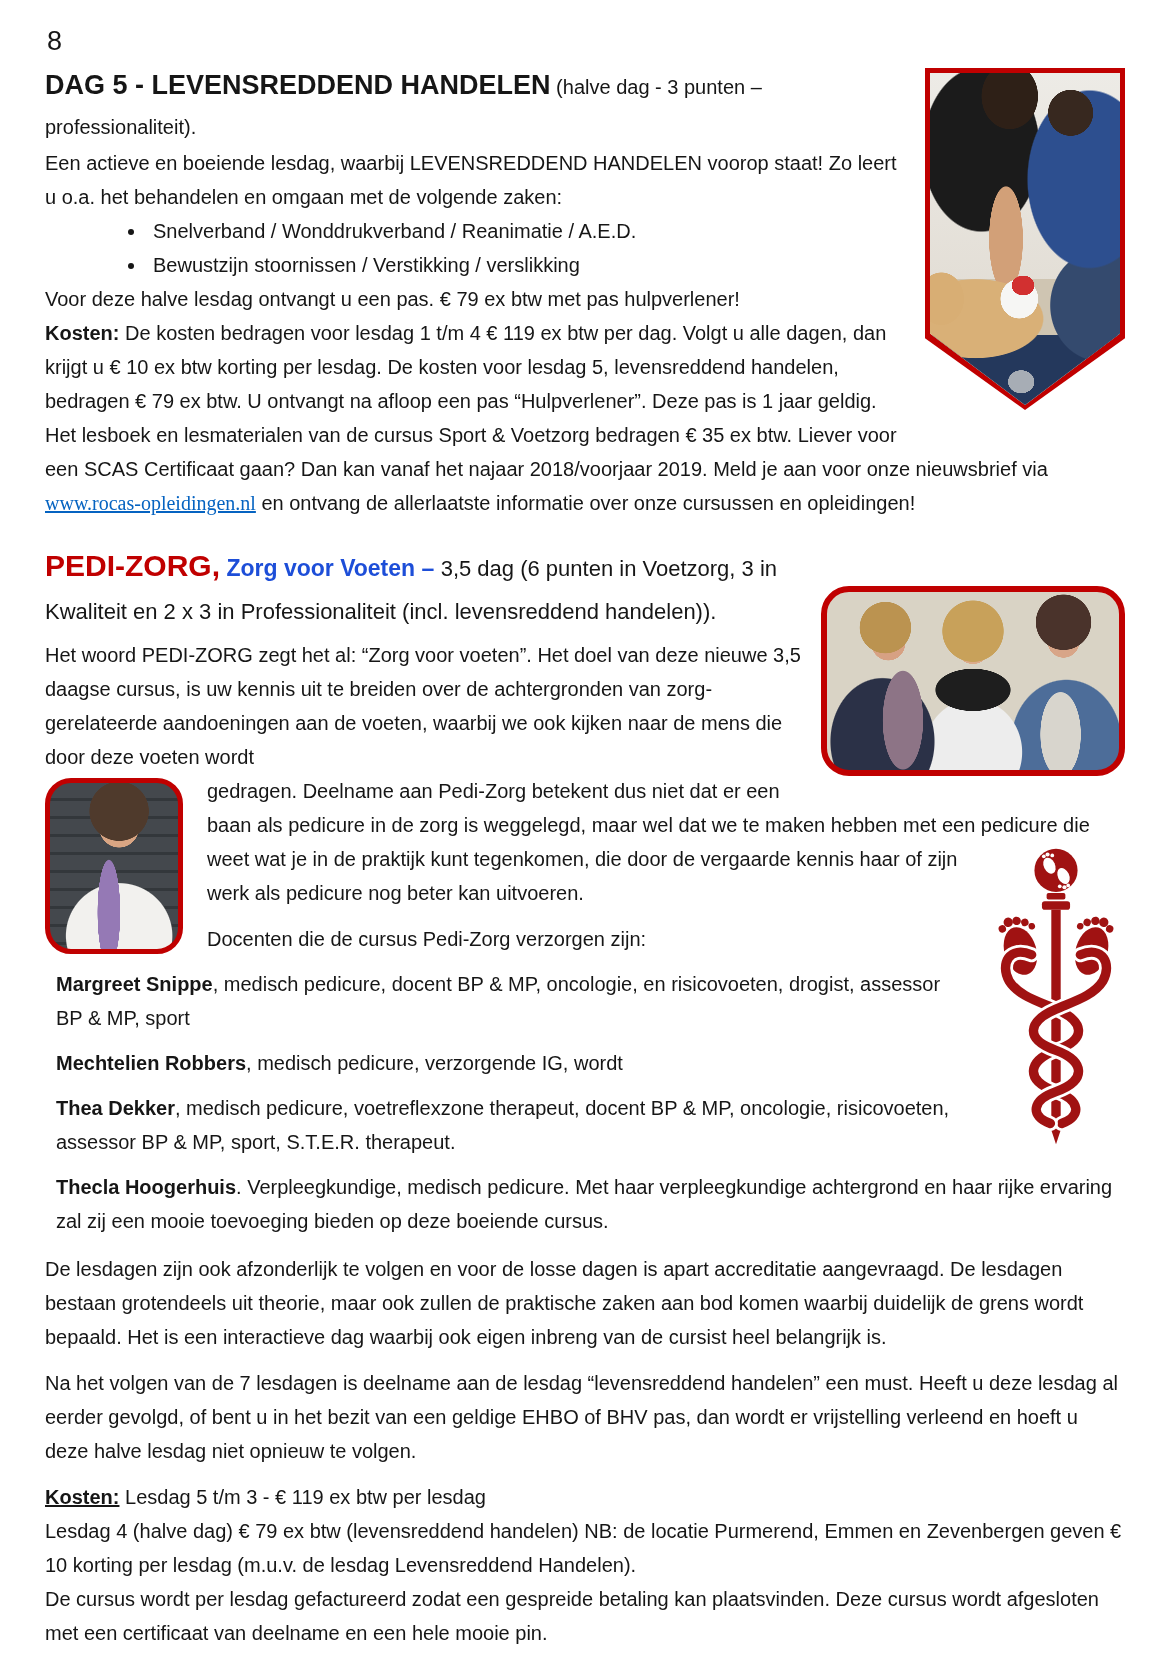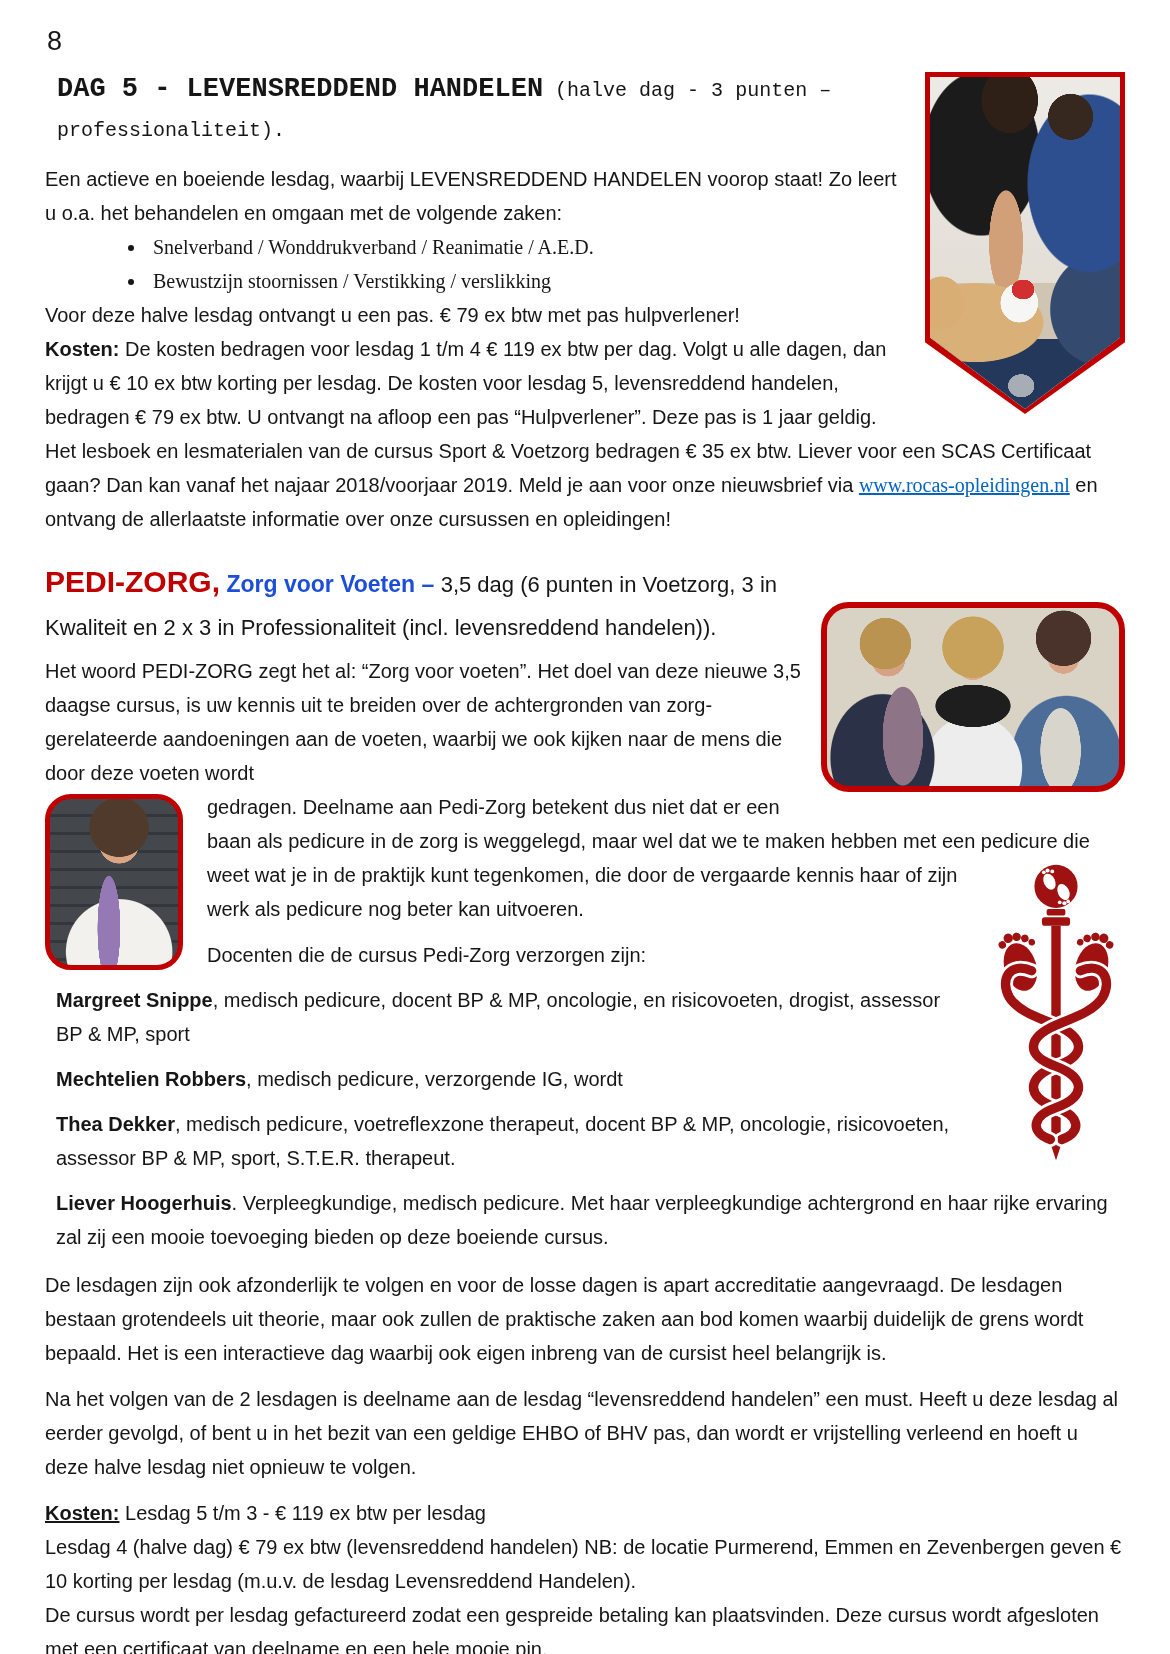--- a/index.html
+++ b/index.html
@@ -8,30 +8,30 @@
   main{padding:24px 45px 30px 45px;}
 
   .page-num{font-size:27px;line-height:34px;margin:0 0 8px 2px;}
 
   p{margin:0;}
   .sp{margin-bottom:12px;}
   b{font-weight:700;}
   .u{text-decoration:underline;}
   a.link{color:#0563C1;text-decoration:underline;cursor:pointer;font-family:Liberation Serif, serif;}
 
-  h1{margin:12px;font-size:27px;line-height:38px;font-weight:700;font-family:Liberation Mono, monospace;}
+  h1{margin:0;font-size:27px;line-height:38px;font-weight:700;}
   h1 .note{font-size:20px;font-weight:400;}
 
   h2{margin:26px 0 6px 0;font-weight:400;line-height:40px;}
   h2 .red{color:#C00000;font-size:30px;font-weight:700;}
   h2 .sub{font-size:23px;font-weight:700;color:#1d4ed8;}
   h2 .note{font-size:22px;font-weight:400;}
 
   ul.bullets{margin:0;padding-left:102px;}
-  ul.bullets li{padding-left:6px;margin:0;font-family:Liberation Serif, serif;}
+  ul.bullets li{padding-left:6px;margin:0;}
 
   
   .pennant{float:right;width:200px;height:342px;margin:2px 0 10px 16px;position:relative;}
   .pennant .frame{position:absolute;inset:0;background:#C00000;
     clip-path:polygon(0 0,100% 0,100% 79%,50% 100%,0 79%);}
   .pennant .photo{position:absolute;inset:5px;
     clip-path:polygon(0 0,100% 0,100% 78.5%,50% 100%,0 78.5%);
     background:
       radial-gradient(ellipse 7% 3.5% at 48% 93%, #a7adb5 98%, transparent 100%),
       radial-gradient(ellipse 6% 3% at 49% 64%, #d23030 98%, transparent 100%),
@@ -149,26 +149,26 @@
           <path d="M 96 116 C 120 106, 130 126, 120 144 C 110 160, 88 166, 70 174 C 40 187, 36 206, 70 218 C 100 229, 104 250, 70 262 C 44 271, 42 288, 64 296" stroke="#A01212" stroke-width="10"></path>
         </g>
       </svg><span>door de vergaarde kennis haar of zijn werk als pedicure nog beter kan uitvoeren.</span></p>
 
     <p style="margin-top:12px">Docenten die de cursus Pedi-Zorg verzorgen zijn:</p>
 
     <div>
       <div class="docent"><b>Margreet Snippe</b><span>, medisch pedicure, docent BP &amp; MP, oncologie, en risicovoeten, drogist, assessor BP &amp; MP, sport</span></div>
       <div class="docent"><b>Mechtelien Robbers</b><span>, medisch pedicure, verzorgende IG, wordt</span></div>
       <div class="docent"><b>Thea Dekker</b><span>,  medisch pedicure, voetreflexzone therapeut, docent BP &amp; MP, oncologie, risicovoeten, assessor BP &amp; MP, sport, S.T.E.R. therapeut.</span></div>
-      <div class="docent"><b>Liever Hoogerhuis</b><span>. Verpleegkundige, medisch pedicure. Met haar verpleegkundige achtergrond en haar rijke ervaring zal zij een mooie toevoeging bieden op deze boeiende cursus.</span></div>
+      <div class="docent"><b>Thecla Hoogerhuis</b><span>. Verpleegkundige, medisch pedicure. Met haar verpleegkundige achtergrond en haar rijke ervaring zal zij een mooie toevoeging bieden op deze boeiende cursus.</span></div>
     </div>
 
     <p style="margin-top:14px" class="sp">De lesdagen zijn ook afzonderlijk te volgen en voor de losse dagen is apart accreditatie aangevraagd. De lesdagen bestaan grotendeels uit theorie, maar ook zullen de praktische zaken aan bod komen waarbij duidelijk de grens wordt bepaald. Het is een interactieve dag waarbij ook eigen inbreng van de cursist heel belangrijk is.</p>
 
-    <p class="sp">Na het volgen van de 2 lesdagen is deelname aan de lesdag “levensreddend handelen” een must. Heeft u deze lesdag al eerder gevolgd, of bent u in het bezit van een geldige EHBO of BHV pas, dan wordt er vrijstelling verleend en hoeft u deze halve lesdag niet opnieuw te volgen.</p>
+    <p class="sp">Na het volgen van de 7 lesdagen is deelname aan de lesdag “levensreddend handelen” een must. Heeft u deze lesdag al eerder gevolgd, of bent u in het bezit van een geldige EHBO of BHV pas, dan wordt er vrijstelling verleend en hoeft u deze halve lesdag niet opnieuw te volgen.</p>
 
     <p><b class="u">Kosten:</b><span> Lesdag 5 t/m 3 - € 119 ex btw per lesdag</span></p>
 
     <p>Lesdag 4 (halve dag) € 79 ex btw (levensreddend handelen) NB: de locatie Purmerend, Emmen en Zevenbergen geven € 10 korting per lesdag (m.u.v. de lesdag Levensreddend Handelen).</p>
     <p>De cursus wordt per lesdag gefactureerd zodat een gespreide betaling kan plaatsvinden. Deze cursus wordt afgesloten met een certificaat van deelname en een hele mooie pin.</p>
   </section>
 
 </main>
 
 </body></html>

